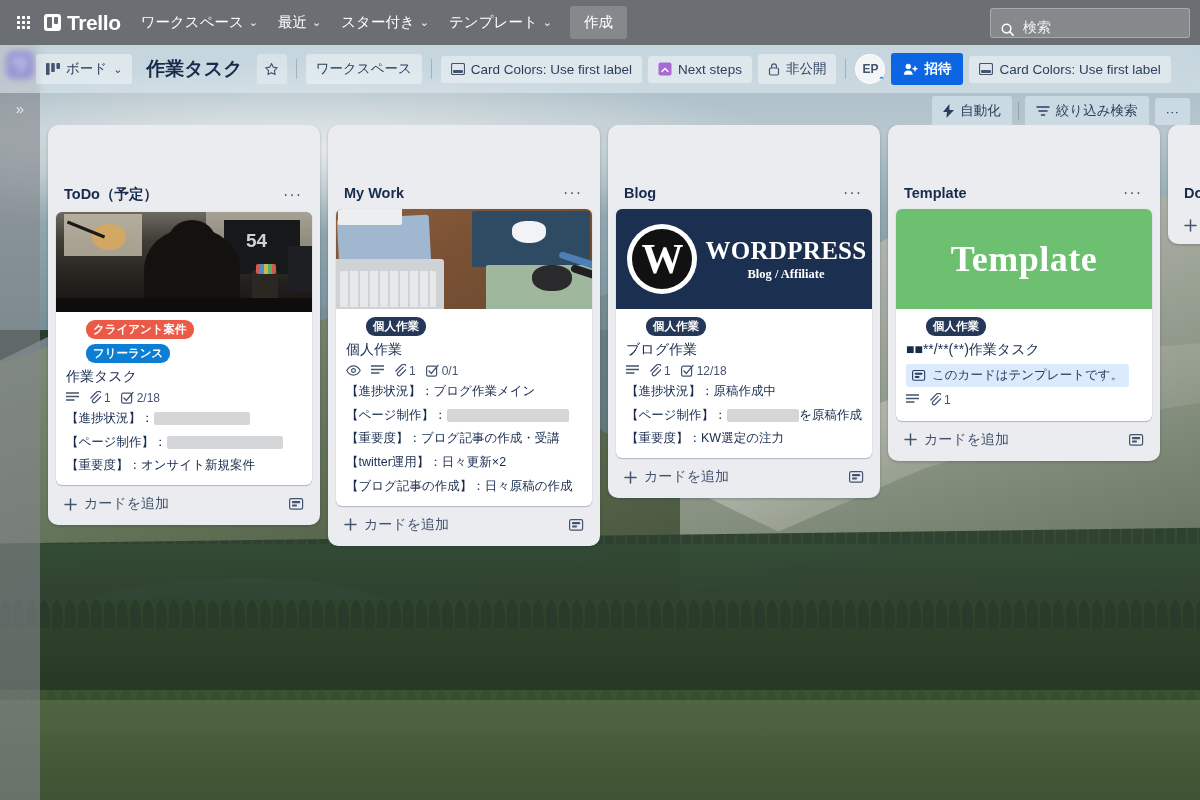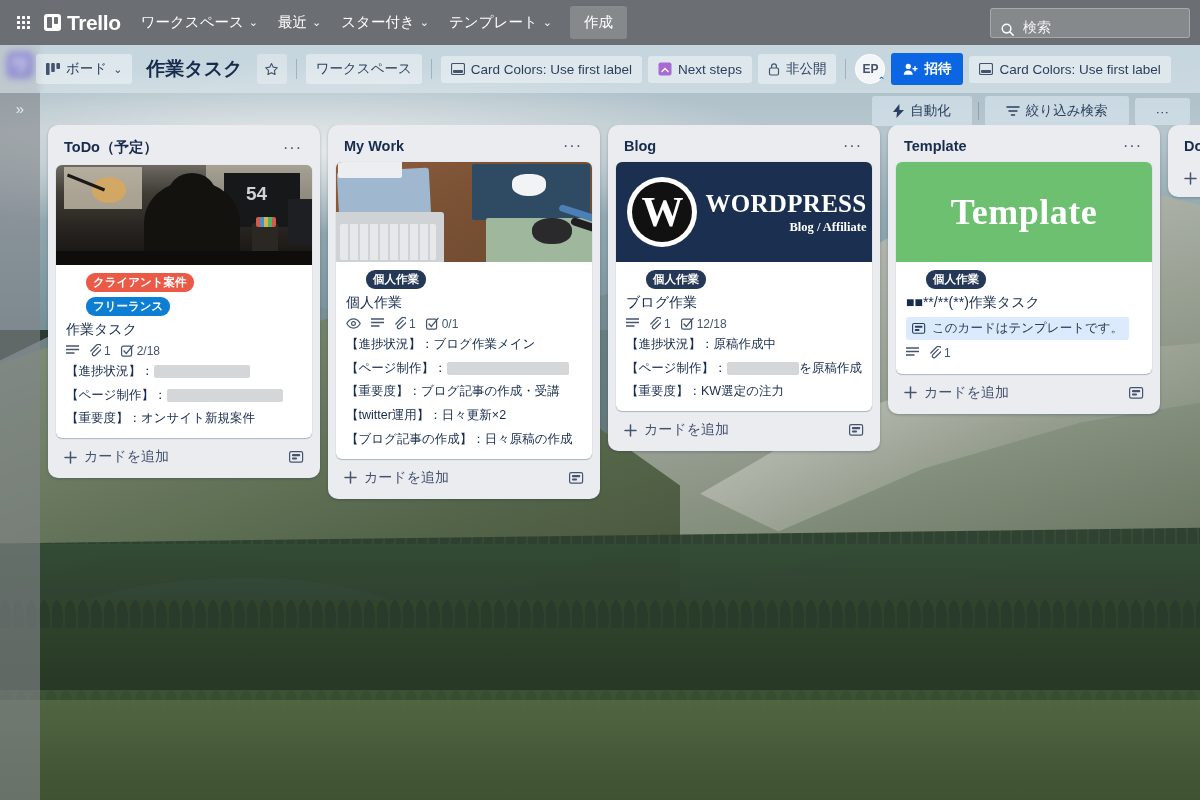--- a/index.html
+++ b/index.html
@@ -174,21 +174,21 @@
 
   
   #subbar {
     position:relative; z-index: 17; width:1200px; height:36px;
     display:flex; align-items:center; justify-content:flex-end; gap:6px;
     padding: 0 10px;
   }
   .sb-chip{
     display:flex; align-items:center; gap:6px;
     background: rgba(222,235,245,.56); color:#2c3e5d;
-    padding:6px 21px; border-radius:3px; font-size:13.5px; cursor:pointer; white-space:nowrap;
+    padding:6px 11px; border-radius:3px; font-size:13.5px; cursor:pointer; white-space:nowrap;
   }
   .sb-div{ width:1px; height:18px; background: rgba(23,43,77,.22); }
 
   
   #leftrail {
     position:absolute; left:0; top:45px; width:40px; height:755px; z-index:16;
     background: rgba(130,134,138,.62);
     padding-top:4px;
   }
   .rail-app {
@@ -214,20 +214,21 @@
     background: #ebecf0;
     border-radius: 10px;
     padding: 8px;
     max-height: 560px;
     display:flex; flex-direction:column;
     box-shadow: 0 1px 3px rgba(9,30,66,.25);
   }
   .list-head {
     display:flex; align-items:center; justify-content:space-between;
     padding: 5px 6px 8px 8px;
+    margin-top: 47px;
   }
   .list-title { font-size:14.5px; font-weight:bold; color:#172b4d; }
   .list-menu { color:#44546f; font-size:16px; letter-spacing:1px; cursor:pointer; padding:0 4px; line-height:10px; }
 
   .cards { display:flex; flex-direction:column; gap:8px; }
 
   .card {
     background:#fff; border-radius:6px; overflow:hidden;
     box-shadow: 0 1px 1px rgba(9,30,66,.25), 0 0 1px rgba(9,30,66,.18);
     cursor:pointer;
@@ -273,21 +274,21 @@
     width:70px; height:70px; border-radius:50%; background:#fff;
     display:flex; align-items:center; justify-content:center; flex:none; margin-left:6px;
   }
   .wp-ring .inner {
     width:60px; height:60px; border-radius:50%; background:#111; color:#fff;
     display:flex; align-items:center; justify-content:center;
     font-family:"Liberation Serif","DejaVu Serif",serif; font-weight:bold; font-size:42px; line-height:1;
   }
   .wp-text { color:#fff; font-family:"Liberation Serif","DejaVu Serif",serif; }
   .wp-main { font-size:25px; font-weight:bold; letter-spacing:.3px; }
-  .wp-sub { font-size:12.5px; font-weight:bold; text-align:right; margin-top:2px; }
+  .wp-sub { font-size:12.5px; font-weight:bold; text-align:center; margin-top:2px; }
 
   
   .cover-tpl {
     background:#6dc070; display:flex; align-items:center; justify-content:center;
     color:#fff; font-family:"Liberation Serif","DejaVu Serif",serif;
     font-size:36px; font-weight:bold; letter-spacing:.5px;
   }
 
   .card-body { padding: 8px 10px 10px; }
   .labels { display:flex; gap:5px; flex-wrap:wrap; margin-bottom:4px; }

